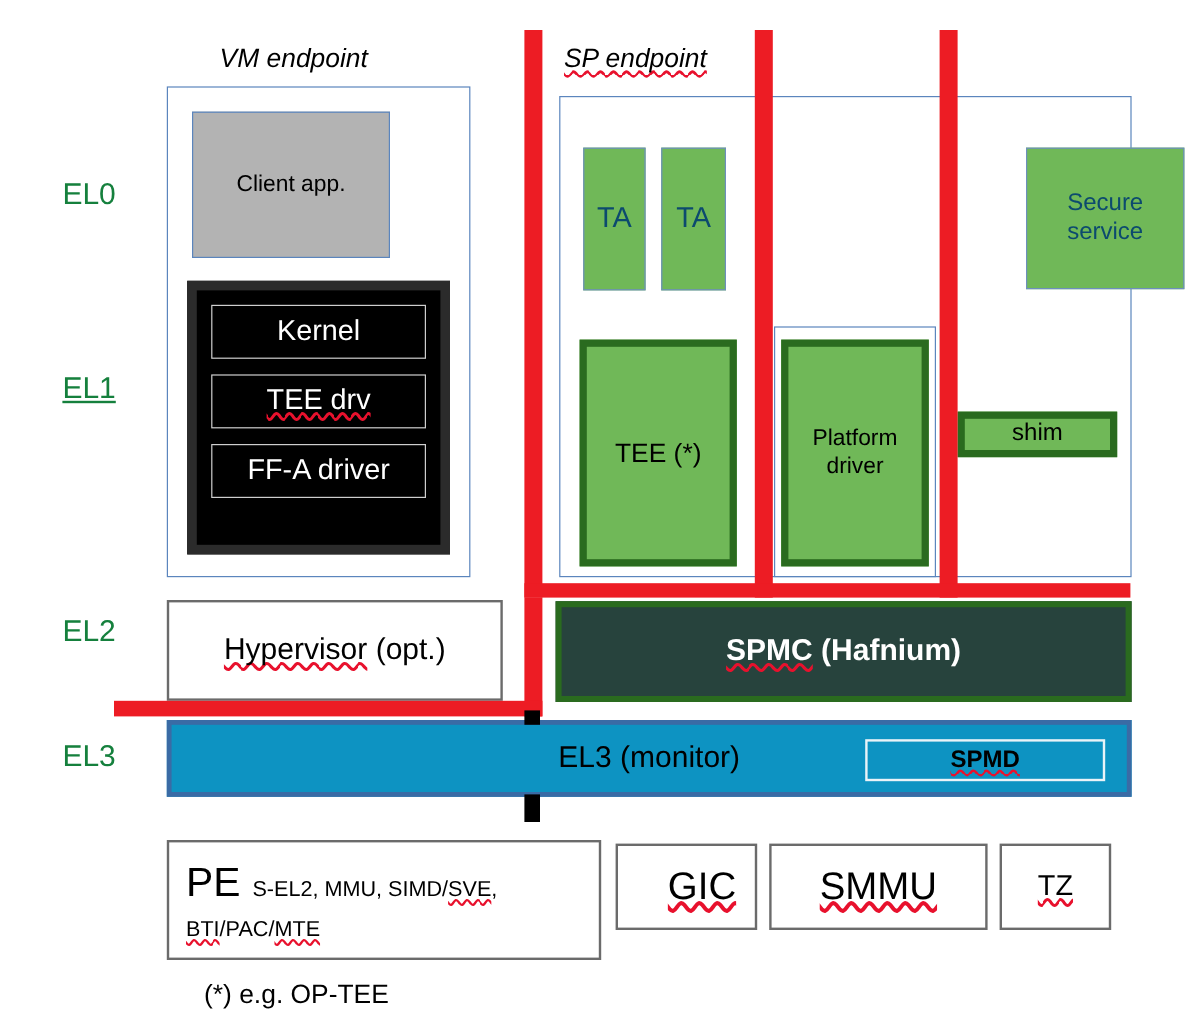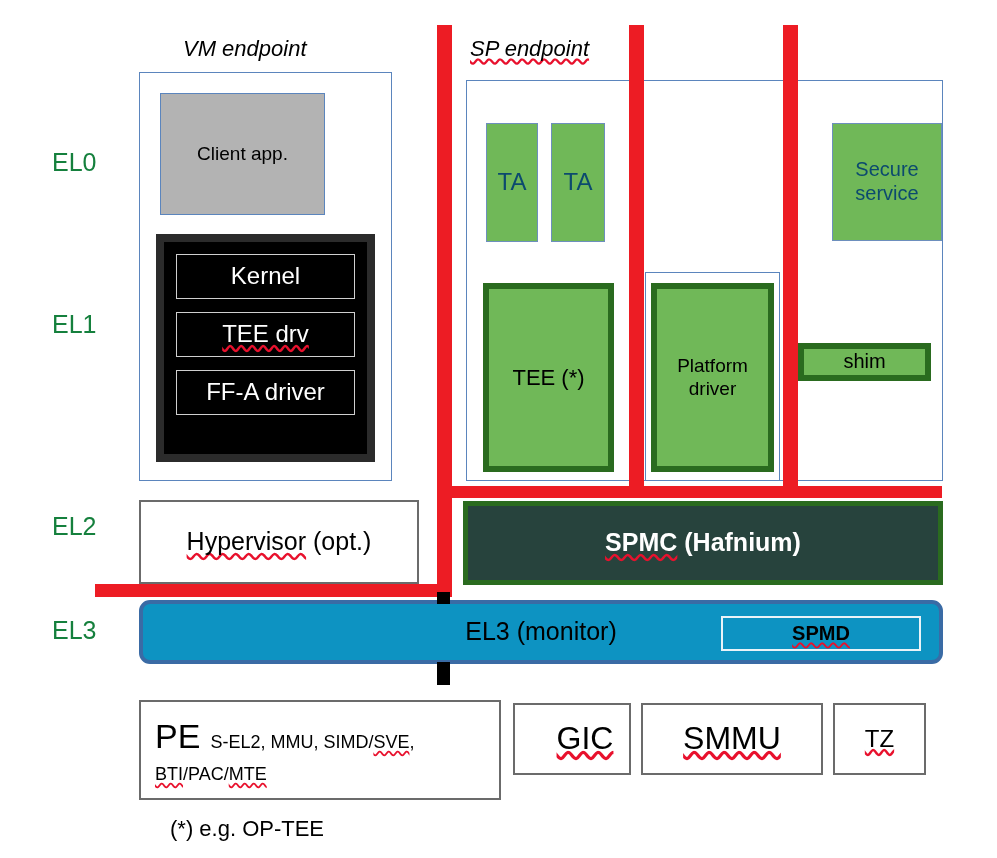--- a/index.html
+++ b/index.html
@@ -116,21 +116,21 @@
   .pe-big { font-size: 34px; }
   .bottom-note { font-size: 22px; white-space: nowrap; }
   .hv-text { font-size: 25px; }
 </style>
 </head>
 <body>
 
 <div id="stage">
 
   <div class="abs el-label" style="left:52px; top:148px;">EL0</div>
-  <div class="abs el-label" style="left:52px; top:310px;">EL1</div>
+  <div class="abs el-label" style="left:52px; top:310px;text-decoration:underline;">EL1</div>
   <div class="abs el-label" style="left:52px; top:512px;">EL2</div>
   <div class="abs el-label" style="left:52px; top:616px;">EL3</div>
 
   <div class="abs endpoint-title" style="left:183px; top:36px;">VM endpoint</div>
   <div class="abs endpoint-title" style="left:470px; top:36px;">
     <span class="sq">SP endpoint</span>
   </div>
 
   <div class="abs outline-blue" style="left:139px; top:72px; width:253px; height:409px;"></div>
 
@@ -154,21 +154,21 @@
 
   <div class="abs outline-blue" style="left:645px; top:272px; width:135px; height:209px;"></div>
 
   <div class="abs green-box ctr" style="left:486px; top:123px; width:52px; height:119px; font-size:24px;">
     <span>TA</span>
   </div>
   <div class="abs green-box ctr" style="left:551px; top:123px; width:54px; height:119px; font-size:24px;">
     <span>TA</span>
   </div>
 
-  <div class="abs green-box ctr" style="left:832px; top:123px; width:110px; height:118px; font-size:20px;">
+  <div class="abs green-box ctr" style="left:855px; top:123px; width:132px; height:118px; font-size:20px;">
     <div>
       <div>Secure</div>
       <div>service</div>
     </div>
   </div>
 
   <div class="abs green-thick ctr" style="left:483px; top:283px; width:131px; height:189px; font-size:22px;">
     <span>TEE (*)</span>
   </div>
 
@@ -184,21 +184,21 @@
   </div>
 
   <div class="abs white-box ctr hv-text" style="left:139px; top:500px; width:280px; height:84px;">
     <span><span class="sq">Hypervisor</span><span> (opt.)</span></span>
   </div>
 
   <div class="abs teal-box ctr" style="left:463px; top:501px; width:480px; height:84px;">
     <span><span class="sq">SPMC</span><span> (Hafnium)</span></span>
   </div>
 
-  <div class="abs blue-box" style="left:139px; top:600px; width:804px; height:64px;border-radius:11px;">
+  <div class="abs blue-box" style="left:139px; top:600px; width:804px; height:64px;">
     <div class="abs ctr" style="left:0; top:0; width:100%; height:100%; font-size:25px;">
       <span>EL3 (monitor)</span>
     </div>
     <div class="abs spmd-box ctr" style="left:578px; top:12px; width:200px; height:35px;">
       <span class="sq">SPMD</span>
     </div>
   </div>
 
   <div class="abs white-box" style="left:139px; top:700px; width:362px; height:100px;">
     <div class="pe-inner">

